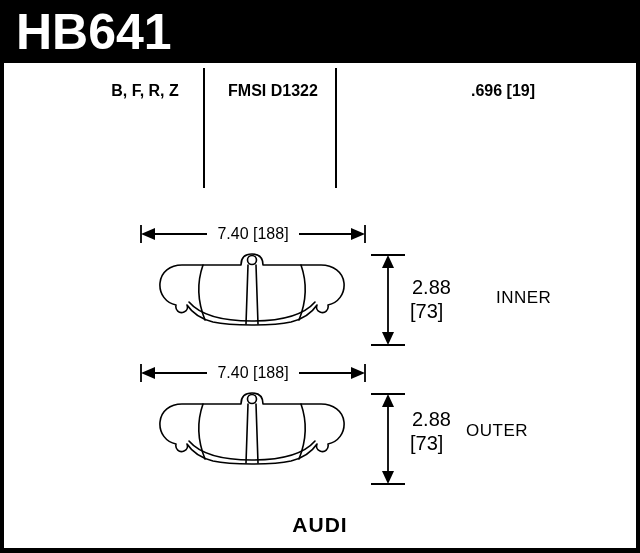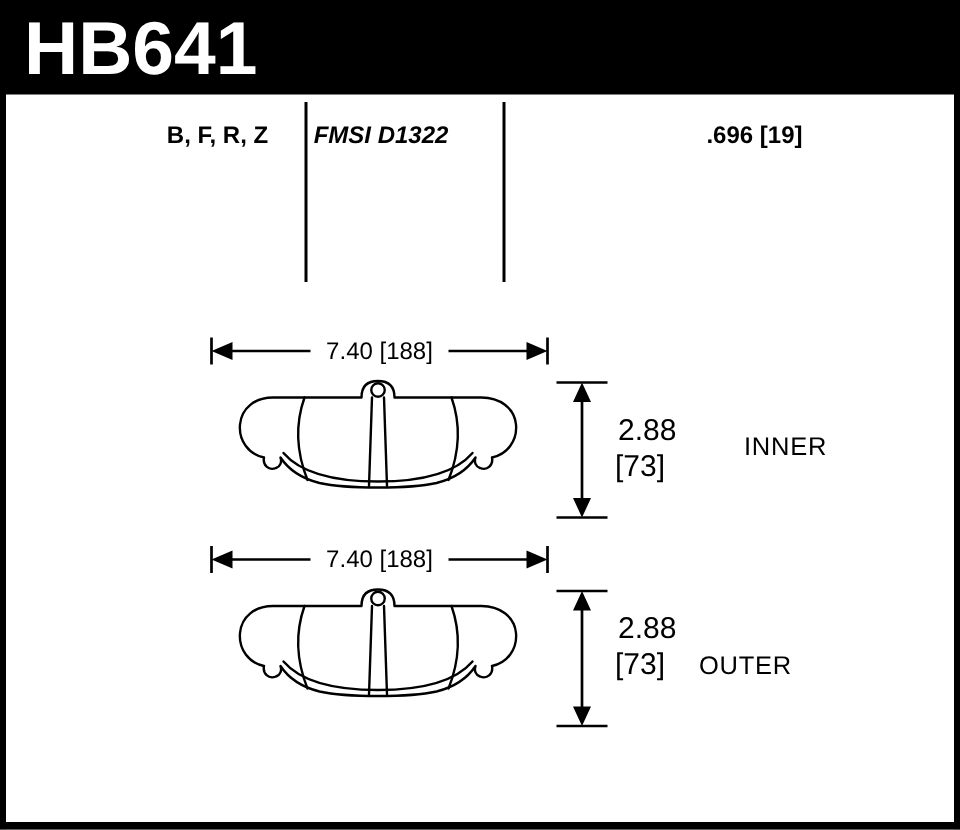--- a/index.html
+++ b/index.html
@@ -14,21 +14,21 @@
   .topbar{
     position:absolute;left:0;top:0;width:640px;height:63px;background:#000;
     display:flex;align-items:center;box-sizing:border-box;padding-left:16px;
   }
   .part-number{font-size:50px;font-weight:700;color:#fff;letter-spacing:0;}
   .vline{position:absolute;width:2px;background:#000;top:68px;height:120px;}
   .v1{left:203px;}
   .v2{left:335px;}
   .spec-text{position:absolute;font-size:16px;font-weight:700;text-align:center;white-space:nowrap;}
   .spec-compounds{left:90px;top:82px;width:110px;}
-  .spec-fmsi{left:191px;top:82px;width:126px;font-style:italic;}
+  .spec-fmsi{left:210px;top:82px;width:126px;}
   .spec-thickness{left:448px;top:82px;width:110px;}
   svg.pad{position:absolute;width:230px;height:96px;}
   svg.pad path, svg.pad circle{fill:none;stroke:#000;stroke-width:1.6;stroke-linecap:round;stroke-linejoin:round;}
   svg.dim{position:absolute;}
   svg.dim line{stroke:#000;stroke-width:1.8;}
   svg.dim polygon{fill:#000;stroke:none;}
   svg.dim text{fill:#000;font-family:"Liberation Sans",sans-serif;font-size:16px;}
   .hdim{width:228px;height:24px;}
   .vdim{width:36px;height:96px;}
   .dim-label{position:absolute;font-size:20px;white-space:nowrap;}
@@ -107,16 +107,17 @@
 
   <svg class="dim vdim" style="left:370px;top:391px;" viewBox="0 0 36 96">
     <line x1="1" y1="3" x2="35" y2="3"></line>
     <line x1="1" y1="93" x2="35" y2="93"></line>
     <polygon points="18,3 12,16 24,16"></polygon>
     <line x1="18" y1="15" x2="18" y2="81"></line>
     <polygon points="18,93 12,80 24,80"></polygon>
   </svg>
   <span class="dim-label" style="left:412px;top:408px;">2.88</span>
   <span class="dim-label" style="left:410px;top:432px;">[73]</span>
-  <span class="side-label" style="left:466px;top:421px;margin-top:13px;">OUTER</span>
+  <span class="side-label" style="left:466px;top:421px;">OUTER</span>
 
+  <div class="brand">AUDI</div>
 
 </div>
 
 </body></html>

